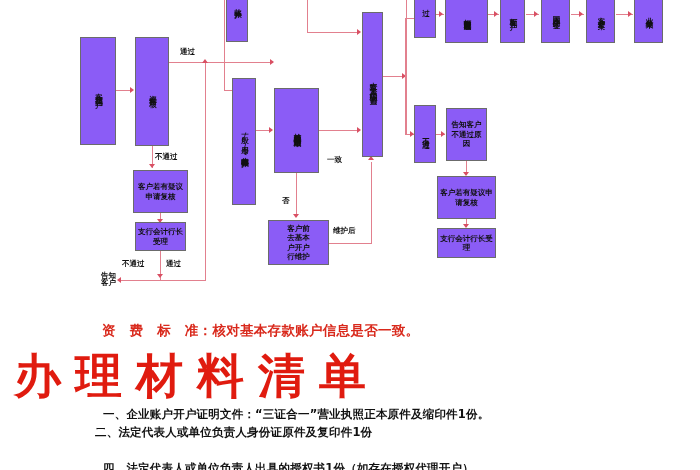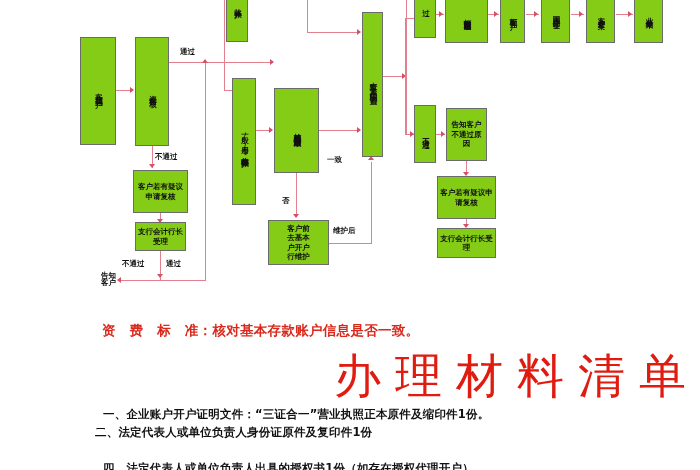--- a/index.html
+++ b/index.html
@@ -12,21 +12,21 @@
   }
   #poster{position:relative;width:700px;height:470px;overflow:hidden;background:#fff;}
 
   
   #flow{position:absolute;left:0;top:0;width:700px;height:292px;overflow:hidden;}
 
   .nbox{
     position:absolute;
     box-sizing:border-box;
     border:1px solid #6b6b6b;
-    background:#84cc16;
+    background:#8b5cf6;
     color:#111;
     font-size:7.5px;
     line-height:1.18;
     text-align:center;
     display:flex;
     align-items:center;
     justify-content:center;
     font-weight:bold;
     letter-spacing:0px;
     font-family:"DejaVu Sans","Liberation Sans",sans-serif;
@@ -66,23 +66,23 @@
     font-weight:bold;
     font-size:13.5px;
     letter-spacing:0.3px;
     white-space:nowrap;
     font-family:"DejaVu Sans","Liberation Sans",sans-serif;
   }
   
   #bigtitle{
     position:absolute;
     left:0;right:0;top:352px;
-    text-align:right;
+    text-align:left;
     color:#e01b0f;
-    font-weight:normal;
+    font-weight:bold;
     font-size:47px;
     letter-spacing:14px;
     text-indent:14px;
     line-height:1;
     font-family:"DejaVu Sans","Liberation Sans",sans-serif;
   }
   
   .litem{
     position:absolute;
     color:#111;

